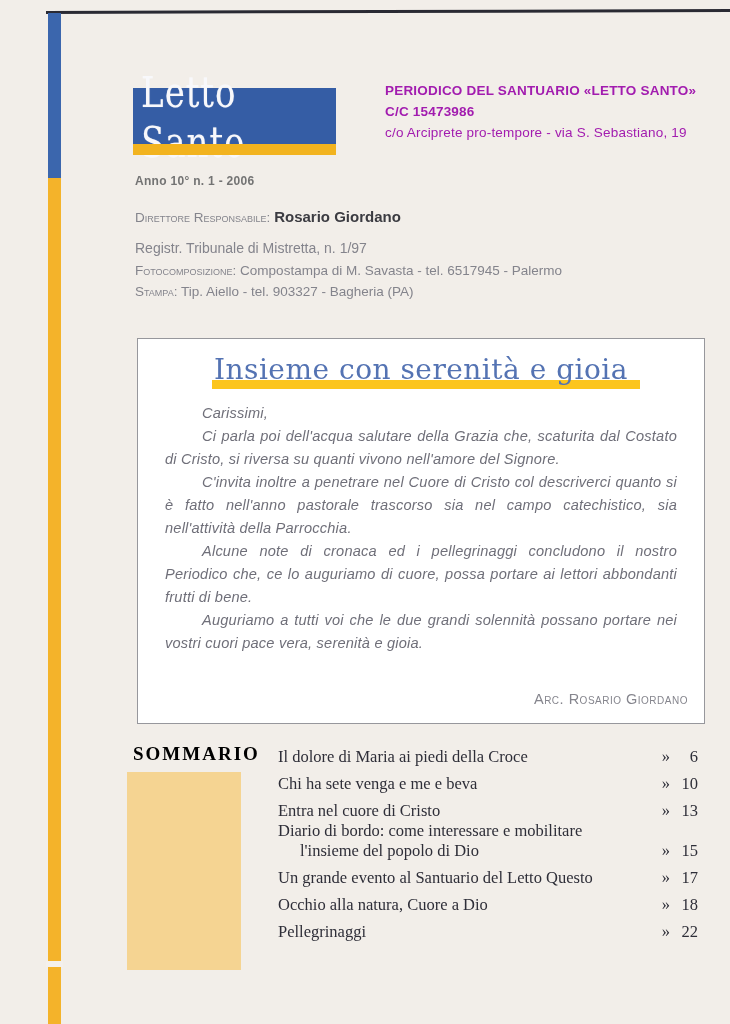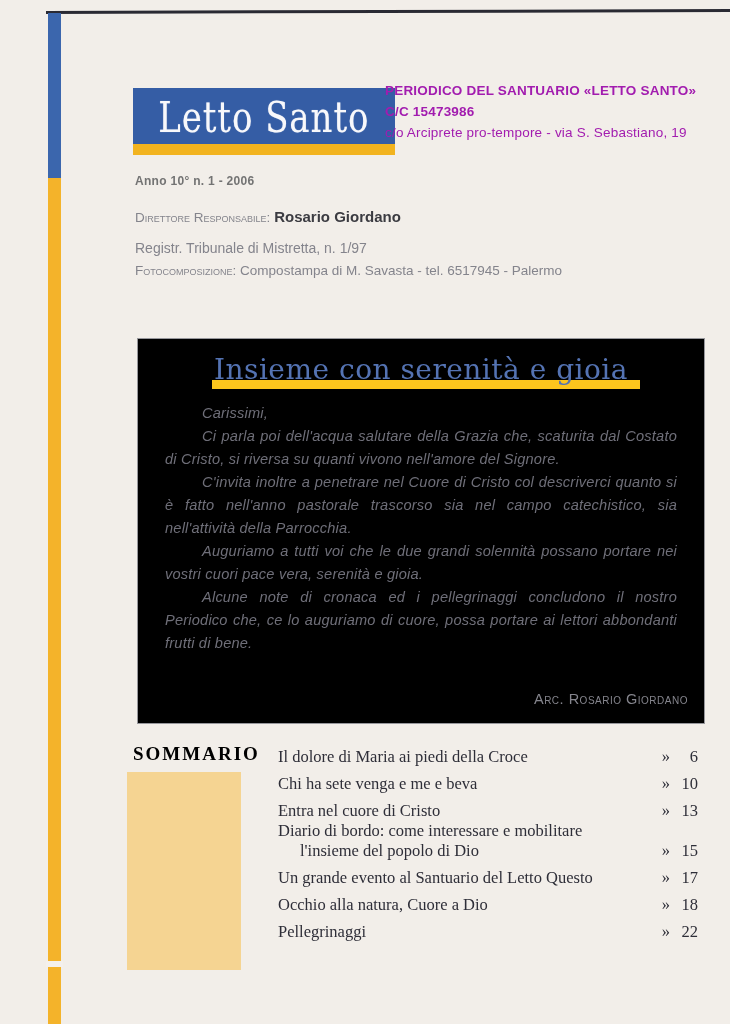--- a/index.html
+++ b/index.html
@@ -11,21 +11,21 @@
   .scan-edge{
     position:absolute;left:46px;top:10px;width:684px;height:3px;
     background:#2a2a33;transform:rotate(-0.15deg);
   }
   .stripe-blue{position:absolute;left:48px;top:13px;width:13px;height:165px;background:#3b66ad;}
   .stripe-yellow{position:absolute;left:48px;top:178px;width:13px;height:846px;background:#f4b32a;}
   .stripe-gap{position:absolute;left:46px;top:961px;width:17px;height:6px;background:#f4f0ec;}
 
   
   .logo{
-    position:absolute;left:133px;top:88px;width:262px;height:67px;
+    position:absolute;left:133px;top:88px;width:203px;height:67px;
     background:#355da5;display:flex;align-items:center;justify-content:center;
   }
   .logo-text{
     color:#f8f8fb;font-family:"DejaVu Serif", serif;font-size:37px;
     letter-spacing:1px;transform:scale(0.92,1.18);transform-origin:center;
     text-shadow:0 0 1px rgba(255,255,255,.4);
     padding-bottom:8px;
   }
   .logo-band{position:absolute;left:0;bottom:0;width:100%;height:11px;background:#f2b31f;}
 
@@ -46,21 +46,21 @@
   .sc{font-variant-caps:small-caps;}
   .m-direttore{font-size:13.5px;}
   .m-direttore .val{font-weight:bold;color:#3b3b41;font-size:15px;}
   .m-registr{margin-top:15px;font-size:14px;}
   .m-foto{margin-top:7px;font-size:13.5px;}
   .m-stampa{margin-top:6px;font-size:13.5px;}
 
   
   .article-box{
     position:absolute;left:137px;top:338px;width:568px;height:386px;
-    border:1px solid #97979c;background:#000000;box-sizing:border-box;
+    border:1px solid #97979c;background:#ffffff;box-sizing:border-box;
   }
   .article-title-wrap{text-align:center;margin-top:14px;}
   .article-title{
     display:inline-block;position:relative;z-index:0;
     font-family:"DejaVu Serif", serif;font-size:28px;color:#5473b3;
     letter-spacing:.5px;
   }
   .article-title::after{
     content:"";position:absolute;left:-2px;right:-12px;bottom:-3px;height:9px;
     background:#fcc51d;z-index:-1;
@@ -123,32 +123,36 @@
 <div class="masthead">
   <div class="m-row m-direttore">
     <span class="sc">Direttore Responsabile:</span>
     <span class="val">Rosario Giordano</span>
   </div>
   <div class="m-row m-registr">Registr. Tribunale di Mistretta, n. 1/97</div>
   <div class="m-row m-foto">
     <span class="sc">Fotocomposizione:</span>
     <span>Compostampa di M. Savasta - tel. 6517945 - Palermo</span>
   </div>
+  <div class="m-row m-stampa">
+    <span class="sc">Stampa:</span>
+    <span>Tip. Aiello - tel. 903327 - Bagheria (PA)</span>
+  </div>
 </div>
 
 <div class="article-box">
   <div class="article-title-wrap">
     <span class="article-title">Insieme con serenità e gioia</span>
   </div>
   <div class="article-body">
     <div class="salutation">Carissimi,</div>
     <p>Ci parla poi dell'acqua salutare della Grazia che, scaturita dal Costato di Cristo, si riversa su quanti vivono nell'amore del Signore.</p>
     <p>C'invita inoltre a penetrare nel Cuore di Cristo col descriverci quanto si è fatto nell'anno pastorale trascorso sia nel campo catechistico, sia nell'attività della Parrocchia.</p>
+    <p>Alcune note di cronaca ed i pellegrinaggi concludono il nostro Periodico che, ce lo auguriamo di cuore, possa portare ai lettori abbondanti frutti di bene.</p>
     <p>Auguriamo a tutti voi che le due grandi solennità possano portare nei vostri cuori pace vera, serenità e gioia.</p>
-    <p>Alcune note di cronaca ed i pellegrinaggi concludono il nostro Periodico che, ce lo auguriamo di cuore, possa portare ai lettori abbondanti frutti di bene.</p>
   </div>
   <div class="signature">Arc. Rosario Giordano</div>
 </div>
 
 <div class="sommario-title">SOMMARIO</div>
 <div class="sommario-box"></div>
 
 <div class="toc">
   <div class="toc-row">
     <span class="toc-title">Il dolore di Maria ai piedi della Croce</span>

